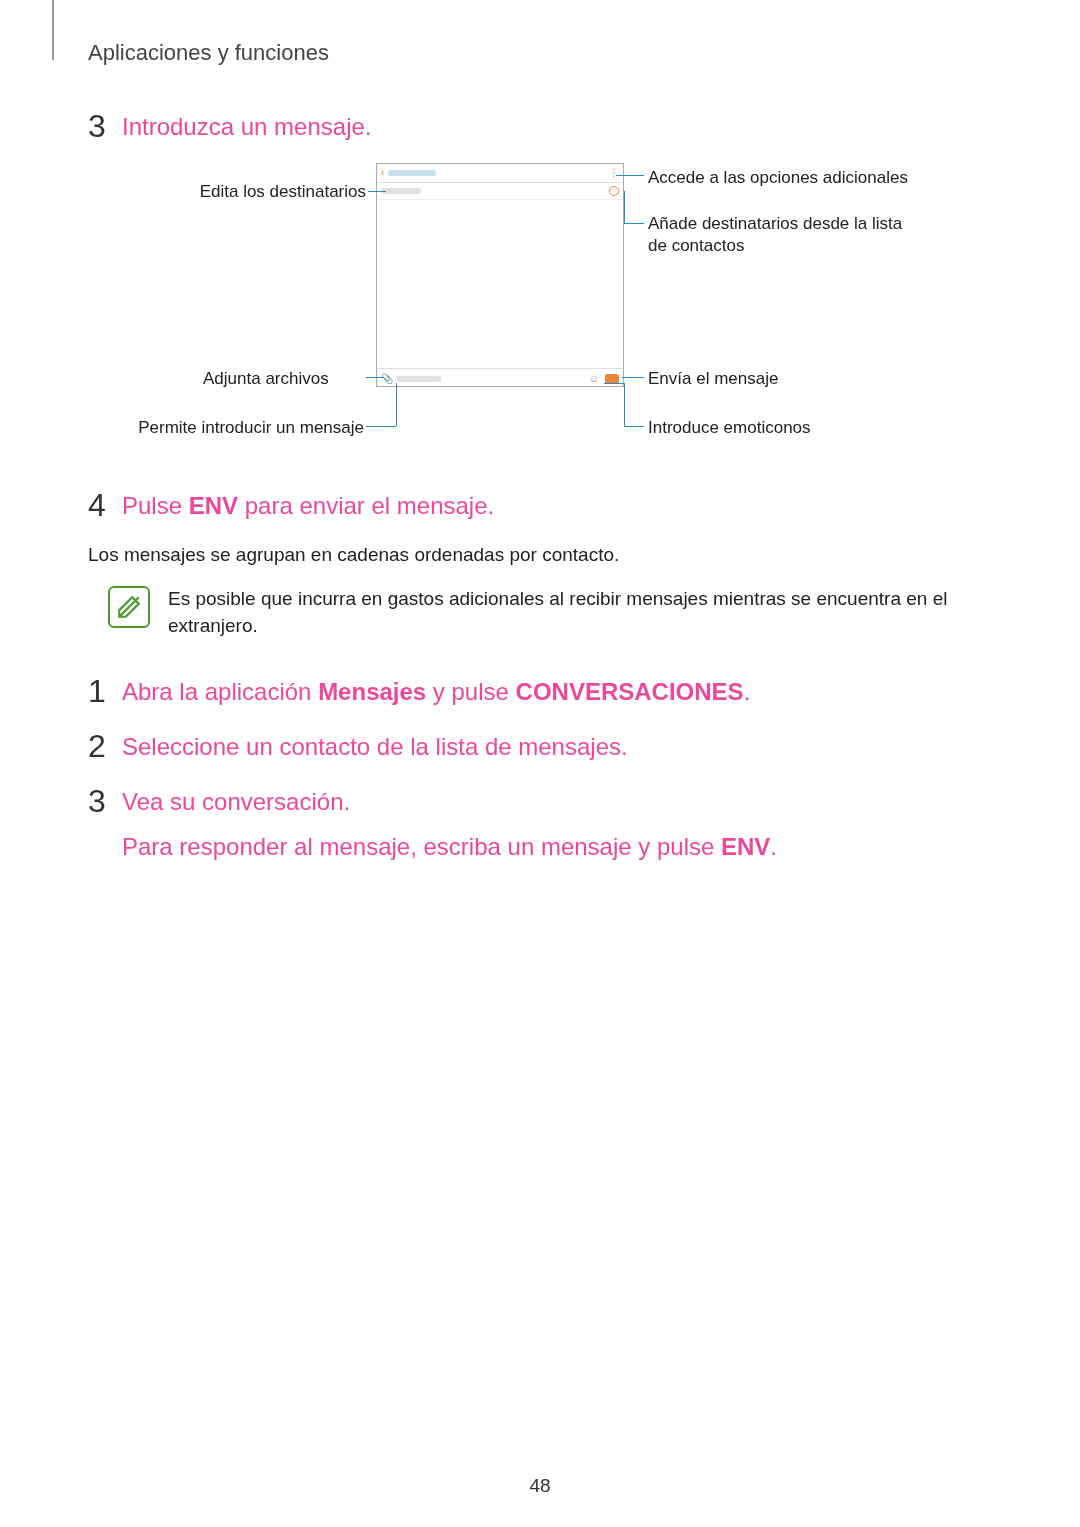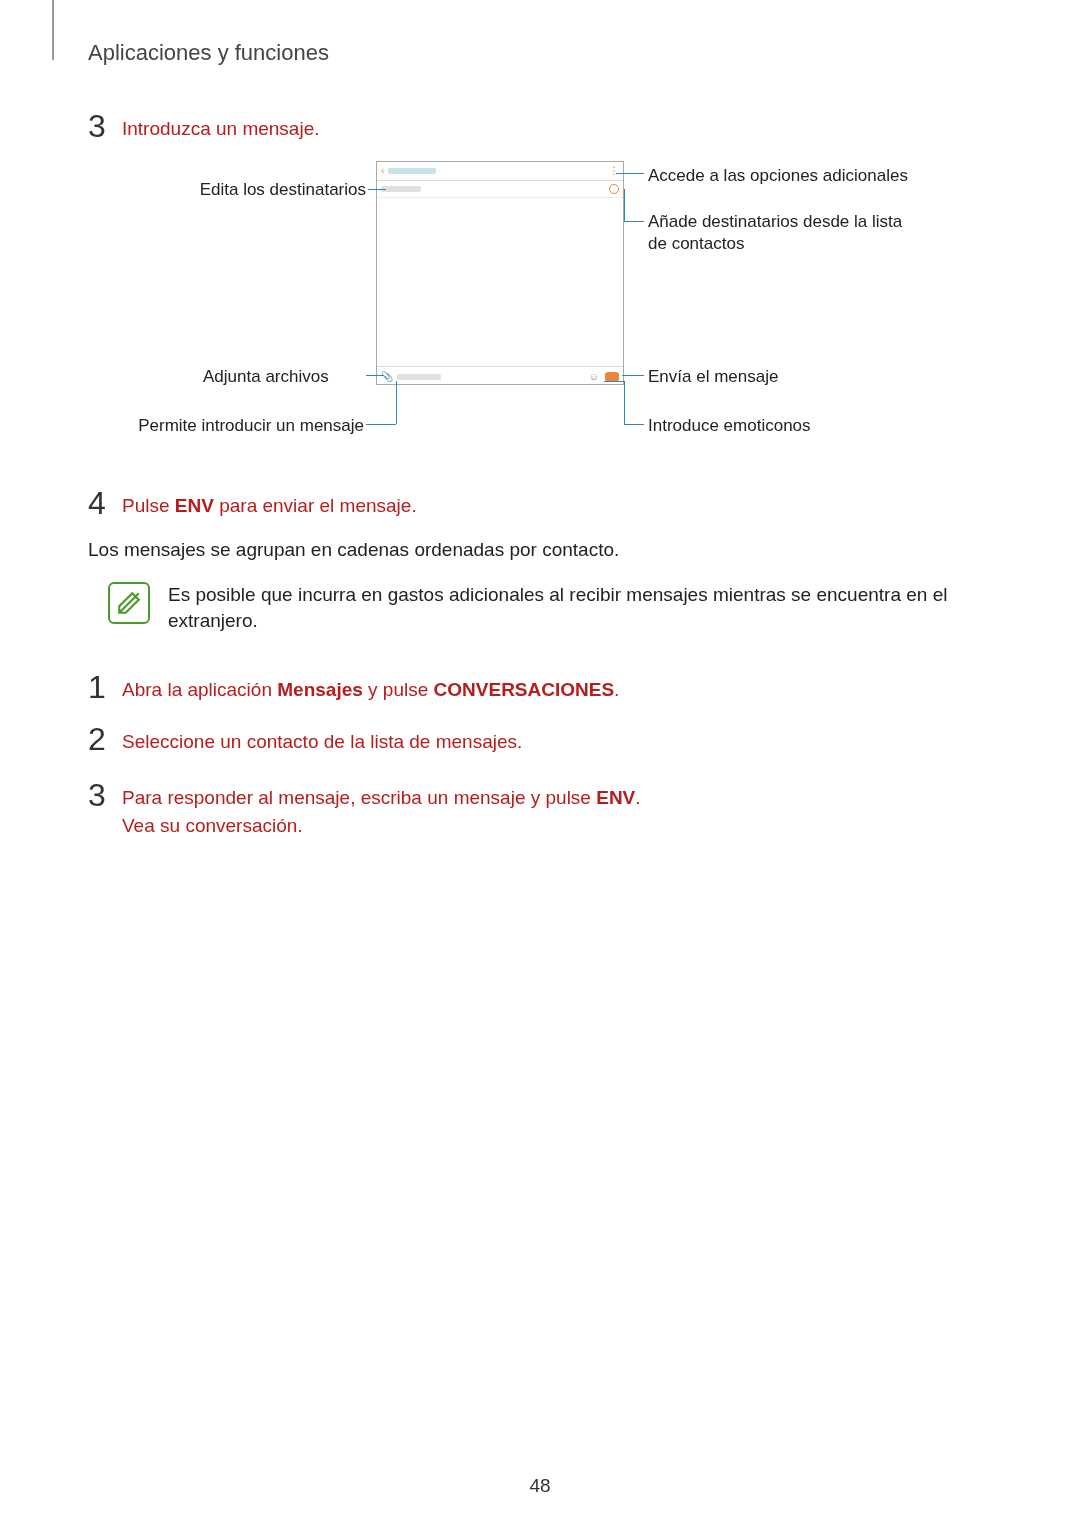--- a/index.html
+++ b/index.html
@@ -38,22 +38,22 @@
     font-size: 32px;
     font-weight: 300;
     color: #333;
     width: 34px;
     flex-shrink: 0;
     line-height: 1;
     position: relative;
     top: 2px;
   }
   .step-body {
-    font-size: 19px;
-    color: #b91c1c;
+    font-size: 24px;
+    color: #ec4899;
     line-height: 1.45;
   }
   strong { font-weight: 700; }
   .diagram-wrap {
     position: relative;
     height: 310px;
     margin: 8px 0 14px 0;
   }
   .phone {
     position: absolute;
@@ -231,21 +231,21 @@
   </div>
 
   <div class="step">
     <div class="step-num">2</div>
     <div class="step-body">Seleccione un contacto de la lista de mensajes.</div>
   </div>
 
   <div class="step">
     <div class="step-num">3</div>
     <div class="step-body">
+      <div>Vea su conversación.</div>
       <div style="margin-top:10px;">
         <span>Para responder al mensaje, escriba un mensaje y pulse </span><strong>ENV</strong><span>.</span>
       </div>
-      <div>Vea su conversación.</div>
     </div>
   </div>
 </div>
 
 <div class="pagenum">48</div>
 
 </body></html>

